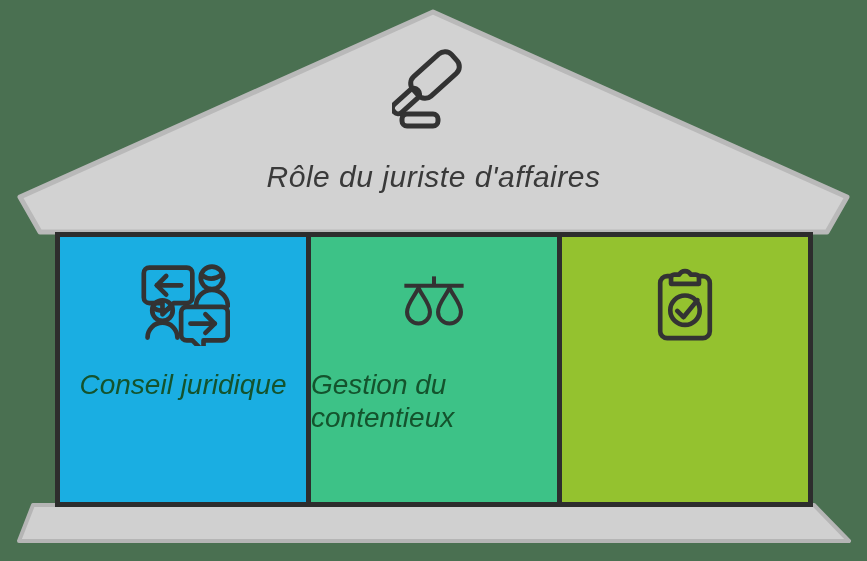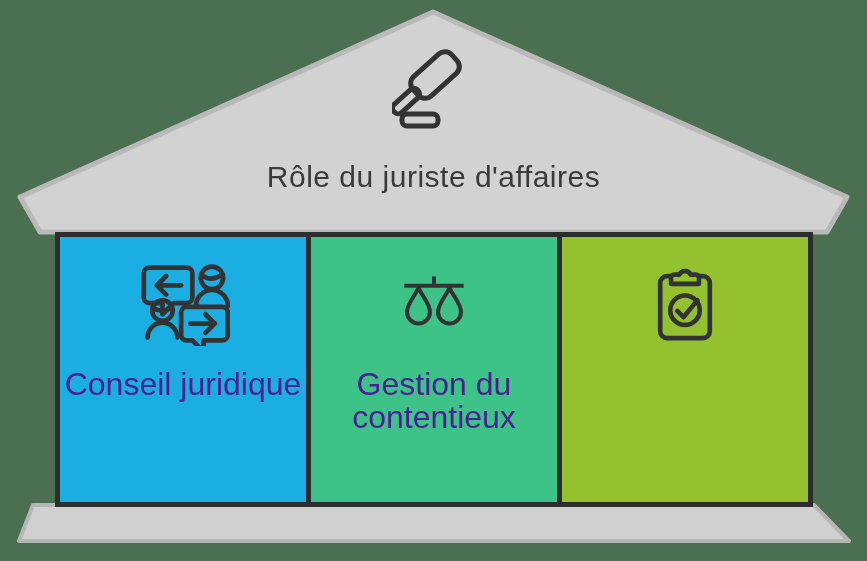--- a/index.html
+++ b/index.html
@@ -1,19 +1,20 @@
 <!DOCTYPE html>
 <html style="--background: #4a7051; --roof: #d2d2d2; --roof-edge: #b9b9b9; --base: #d0d0d0; --base-edge: #b5b5b5; --pillar1-bg: #1aaee2; --pillar2-bg: #3dc287; --pillar3-bg: #94c22f; --frame: #2d2d2d; --ink: #333333;"><head>
 <meta charset="utf-8">
 <style>
   html,body{margin:0;padding:0;}
   .canvas{
     position:relative;width:867px;height:561px;overflow:hidden;
     background:var(--background,#4a7051);
     font-family:"Liberation Sans","DejaVu Sans",sans-serif;
+    font-style:italic;
   }
   .shapes{position:absolute;left:0;top:0;width:867px;height:561px;}
   .roof-poly{fill:var(--roof,#d2d2d2);stroke:var(--roof-edge,#b9b9b9);stroke-width:5;stroke-linejoin:round;}
   .base-poly{fill:var(--base,#d0d0d0);stroke:var(--base-edge,#b5b5b5);stroke-width:4;stroke-linejoin:round;}
   .title{
     position:absolute;left:0;top:160px;width:867px;text-align:center;
     font-size:30px;color:#3a3a3a;letter-spacing:.5px;
   }
   .gavel{position:absolute;left:392px;top:46px;width:82px;height:86px;}
   .pillars{
@@ -23,22 +24,22 @@
   }
   .pillar{flex:1;display:flex;flex-direction:column;align-items:center;}
   .pillar-1{background:var(--pillar1-bg,#1aaee2);}
   .pillar-2{background:var(--pillar2-bg,#3dc287);}
   .pillar-3{background:var(--pillar3-bg,#94c22f);}
   .icon-box{
     margin-top:22px;height:90px;width:100%;
     display:flex;align-items:center;justify-content:center;
   }
   .pillar-label{
-    margin-top:19px;text-align:center;
-    font-size:32px;line-height:33px;color:#4c1d95;
+    margin-top:19px;
+    font-size:28px;line-height:33px;color:#14532d;
   }
   .ink-stroke{stroke:#333;fill:none;}
 </style>
 </head>
 <body>
 
 <div class="canvas">
 
   <svg class="shapes" viewBox="0 0 867 561" aria-hidden="true">
     <polygon class="roof-poly" points="433,12 847,197 827,232 40,232 20,197"></polygon>

